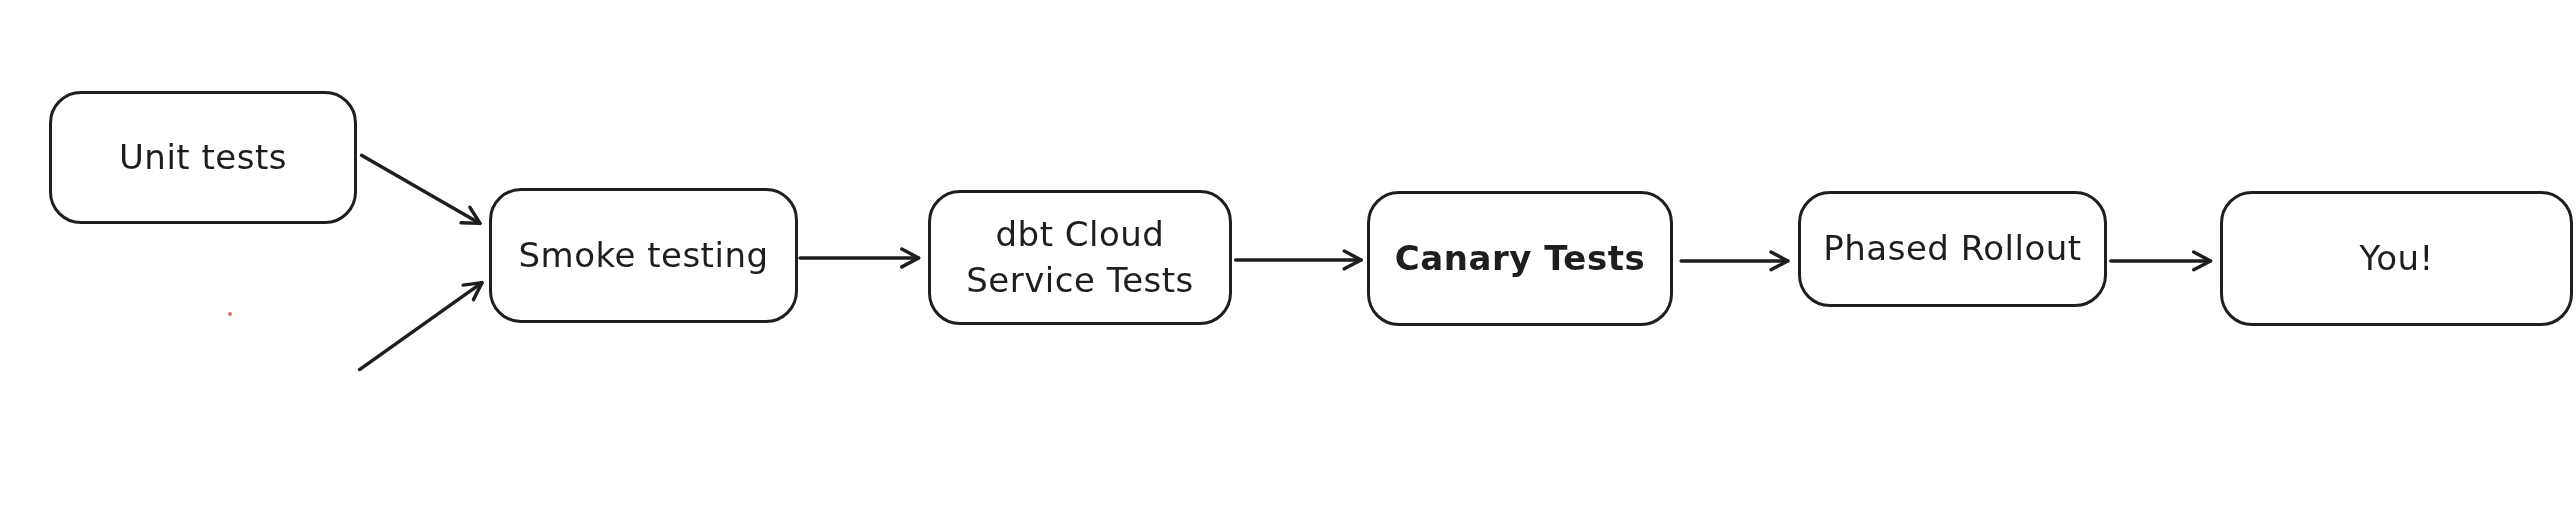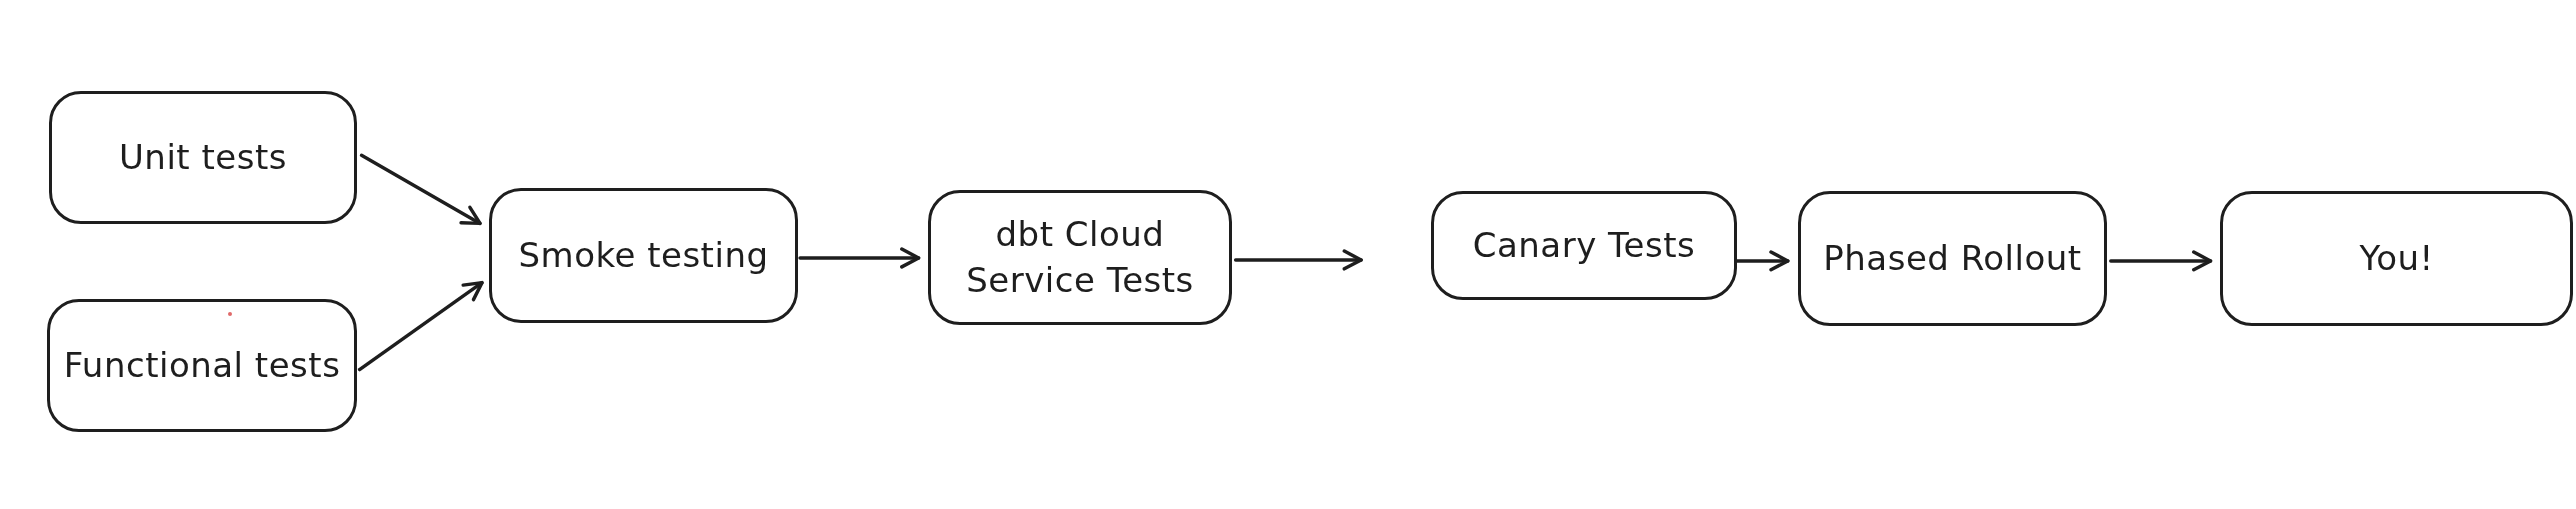--- a/index.html
+++ b/index.html
@@ -66,38 +66,35 @@
     <line x1="810" y1="261" x2="930" y2="261" stroke="#1e1e1e" stroke-width="3.5" stroke-linecap="round" marker-end="url(#arrowhead)"></line>
     <line x1="1251" y1="263" x2="1378" y2="263" stroke="#1e1e1e" stroke-width="3.5" stroke-linecap="round" marker-end="url(#arrowhead)"></line>
     <line x1="1702" y1="264" x2="1810" y2="264" stroke="#1e1e1e" stroke-width="3.5" stroke-linecap="round" marker-end="url(#arrowhead)"></line>
     <line x1="2137" y1="264" x2="2238" y2="264" stroke="#1e1e1e" stroke-width="3.5" stroke-linecap="round" marker-end="url(#arrowhead)"></line>
   </svg>
 
   <div class="node" style="left:49px; top:91px; width:308px; height:133px;align-items:center;">
     <span class="node-label">Unit tests</span>
   </div>
 
-  <div class="node" style="left:47px; top:299px; width:310px; height:133px;">
-    <span class="node-label">Functional tests</span>
-  </div>
 
   <div class="node" style="left:489px; top:188px; width:309px; height:135px;text-align:right;">
     <span class="node-label">Smoke testing</span>
   </div>
 
   <div class="node" style="left:928px; top:190px; width:304px; height:135px;">
     <span class="node-label">dbt Cloud
 Service Tests</span>
   </div>
 
-  <div class="node" style="left:1431px; top:191px; width:306px; height:109px;">
+  <div class="node" style="left:1367px; top:191px; width:306px; height:135px;font-weight:bold;">
     <span class="node-label">Canary Tests</span>
   </div>
 
-  <div class="node" style="left:1798px; top:191px; width:309px; height:135px;">
+  <div class="node" style="left:1798px; top:191px; width:309px; height:116px;">
     <span class="node-label">Phased Rollout</span>
   </div>
 
   <div class="node" style="left:2220px; top:191px; width:353px; height:135px;">
     <span class="node-label">You!</span>
   </div>
 
   <div class="red-dot"></div>
 
 </div>

